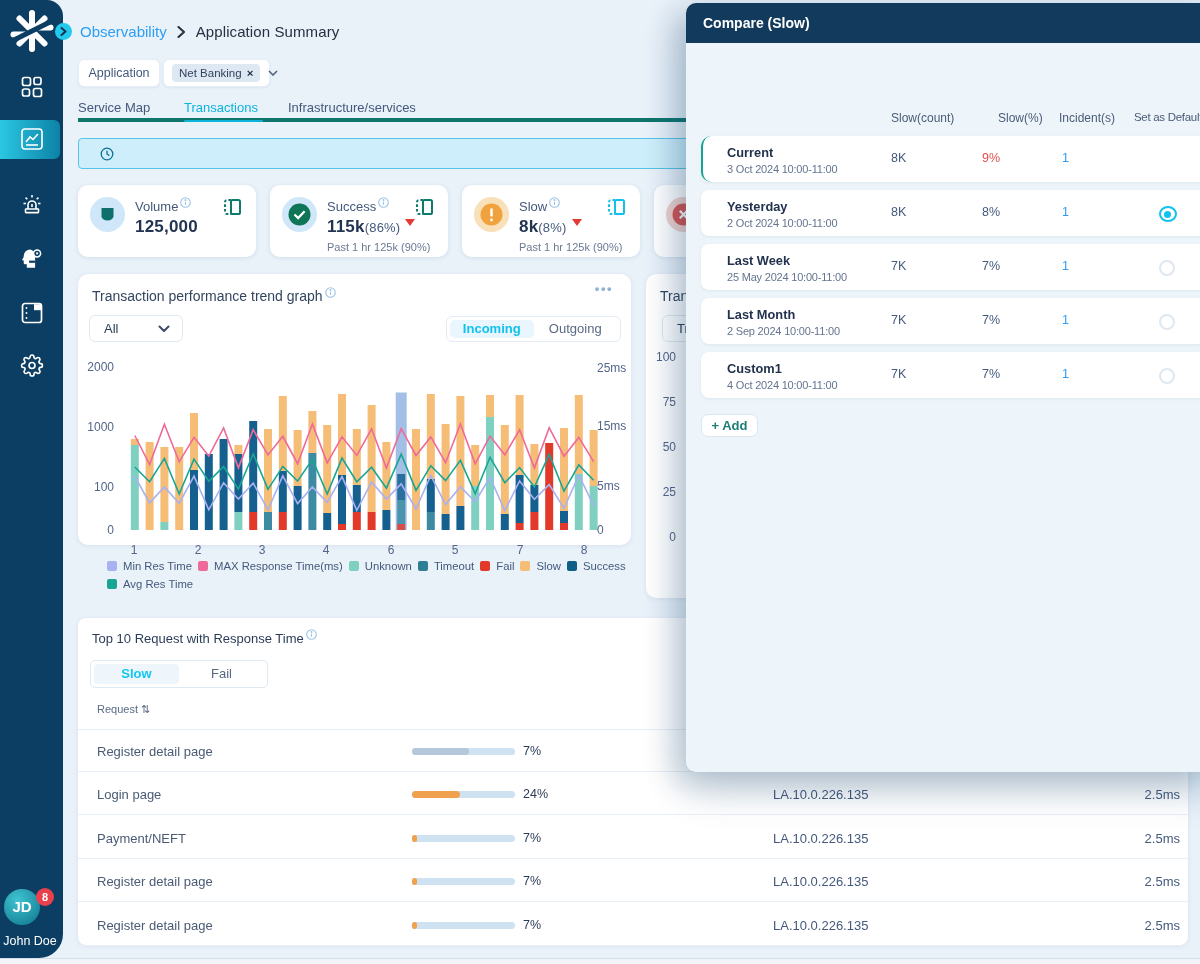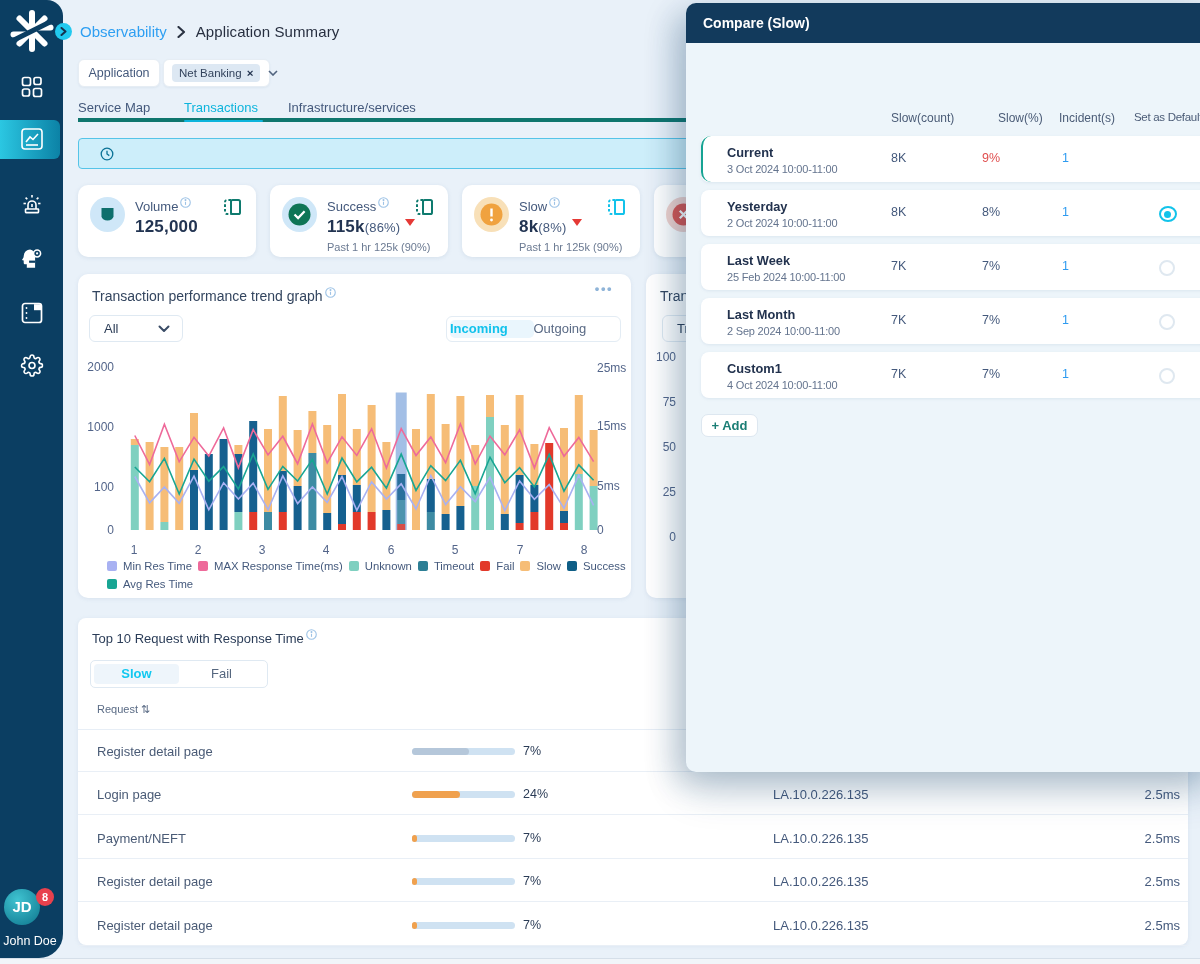--- a/index.html
+++ b/index.html
@@ -56,30 +56,30 @@
 .inf { margin-left:2px; vertical-align:3px; }
 .cv { font-size:17px; color:#223452; font-weight:bold; margin-top:3px; letter-spacing:.2px; }
 .cv b { font-weight:bold; }
 .cv .pc { font-size:13px; font-weight:normal; color:#44597c; }
 .tri { display:inline-block; width:0; height:0; border-left:5px solid transparent;
   border-right:5px solid transparent; border-top:7px solid #e53935; margin-left:5px; vertical-align:6px; }
 .sub { font-size:11px; color:#6b7a92; margin-top:4px; }
 .ccmp { position:absolute; right:14px; top:13px; }
 
 
-.panel1 { position:absolute; left:78px; top:274px; width:553px; height:324px; background:#fff;
+.panel1 { position:absolute; left:78px; top:274px; width:553px; height:271px; background:#fff;
   border-radius:10px; box-shadow:0 1px 4px rgba(120,150,180,.15); }
 .ptitle { position:absolute; left:14px; top:11px; font-size:14px; font-weight:500; color:#33455f; }
 .dots { position:absolute; right:18px; top:7px; color:#8fb4d8; font-size:13px; letter-spacing:1.5px; font-weight:bold; }
 .sel { position:absolute; left:11px; top:41px; width:94px; height:27px; border:1px solid #dfe9f2;
   border-radius:6px; font-size:13px; color:#2b3c56; font-weight:500; line-height:25px; padding-left:14px; }
 .sel svg { position:absolute; right:12px; top:9px; }
 .seg { position:absolute; right:10px; top:42px; width:175px; height:26px; border:1px solid #e3ecf4;
   border-radius:6px; display:flex; font-size:13px; background:#fff; padding:3px; }
-.seg div { flex:1; line-height:18px; }
+.seg div { flex:1; text-align:center; line-height:18px; }
 .seg .on { background:#eaf6fd; color:#10c2ec; font-weight:bold; border-radius:5px; }
 .seg .off { color:#5a6a85; }
 .plot { position:absolute; left:0px; top:76px; }
 .legend { position:absolute; left:29px; top:283px; width:545px; font-size:11.3px; color:#44597c; line-height:18px; }
 .li { margin-right:6px; white-space:nowrap; }
 .sq { display:inline-block; width:10px; height:10px; border-radius:2px; margin-right:6px; vertical-align:-1px; }
 
 
 .panel2 { position:absolute; left:646px; top:274px; width:542px; height:324px; background:#fff;
   border-radius:10px; box-shadow:0 1px 4px rgba(120,150,180,.15); }
@@ -501,21 +501,21 @@
     <div class="mrow" style="top:187px">
 <div class="mn">Yesterday</div>
       <div class="md">2 Oct 2024 10:00-11:00</div>
 <span class="c1">8K</span>
       <span class="c2">8%</span>
       <span class="c3">1</span>
       <span class="radio sel"></span>
     </div>
     <div class="mrow" style="top:241px">
 <div class="mn">Last Week</div>
-      <div class="md">25 Feb 2024 10:00-11:00</div>
+      <div class="md">25 May 2024 10:00-11:00</div>
 <span class="c1">7K</span>
       <span class="c2">7%</span>
       <span class="c3">1</span>
       <span class="radio"></span>
     </div>
     <div class="mrow" style="top:295px">
 <div class="mn">Last Month</div>
       <div class="md">2 Sep 2024 10:00-11:00</div>
 <span class="c1">7K</span>
       <span class="c2">7%</span>

